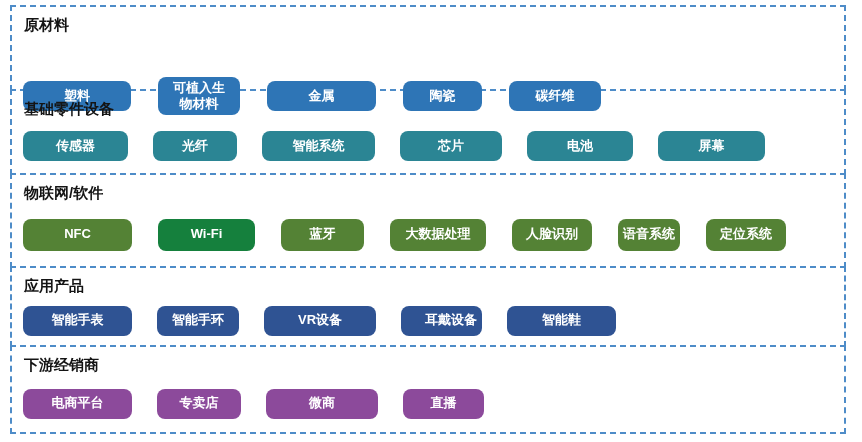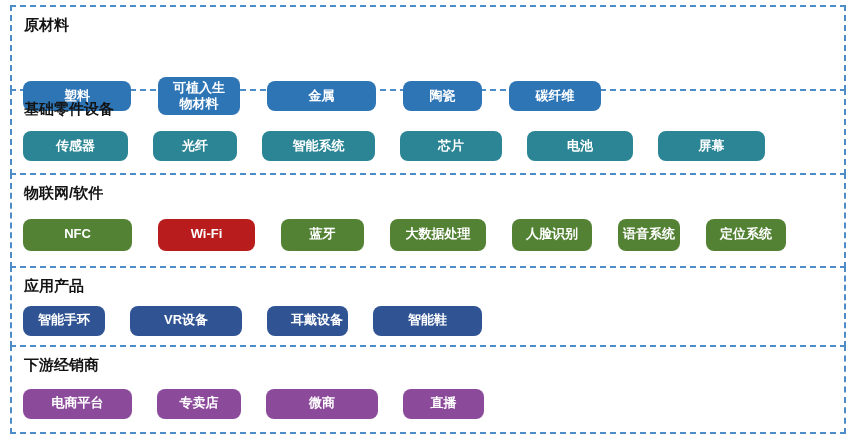--- a/index.html
+++ b/index.html
@@ -83,31 +83,32 @@
         <div class="item-button" style="width: 113px; height: 30px; background-color: rgb(43, 133, 148);">智能系统</div>
         <div class="item-button" style="width: 102px; height: 30px; background-color: rgb(43, 133, 148);">芯片</div>
         <div class="item-button" style="width: 106px; height: 30px; background-color: rgb(43, 133, 148);">电池</div>
         <div class="item-button" style="width: 107px; height: 30px; background-color: rgb(43, 133, 148);">屏幕</div>
       </div>
     </div>
     <div class="stage-row" style="height: 95px; border-color: rgb(78, 140, 200);">
       <div class="stage-label">物联网/软件</div>
       <div class="stage-items" style="gap: 26px;">
         <div class="item-button" style="width: 109px; height: 32px; background-color: rgb(84, 130, 53);">NFC</div>
-        <div class="item-button" style="width: 97px; height: 32px; background-color: #b91c1c; text-align: right;">Wi-Fi</div>
+        <div class="item-button" style="width: 97px; height: 32px; background-color: #15803d; text-align: right;">Wi-Fi</div>
         <div class="item-button" style="width: 83px; height: 32px; background-color: rgb(84, 130, 53);">蓝牙</div>
         <div class="item-button" style="width: 96px; height: 32px; background-color: rgb(84, 130, 53);">大数据处理</div>
         <div class="item-button" style="width: 80px; height: 32px; background-color: rgb(84, 130, 53);">人脸识别</div>
         <div class="item-button" style="width: 62px; height: 32px; background-color: rgb(84, 130, 53);">语音系统</div>
         <div class="item-button" style="width: 80px; height: 32px; background-color: rgb(84, 130, 53);">定位系统</div>
       </div>
     </div>
     <div class="stage-row" style="height: 81px; border-color: rgb(78, 140, 200);">
       <div class="stage-label">应用产品</div>
       <div class="stage-items" style="gap: 25px;">
+        <div class="item-button" style="width: 109px; height: 30px; background-color: rgb(47, 83, 147);">智能手表</div>
         <div class="item-button" style="width: 82px; height: 30px; background-color: rgb(47, 83, 147);">智能手环</div>
         <div class="item-button" style="width: 112px; height: 30px; background-color: rgb(47, 83, 147);">VR设备</div>
         <div class="item-button" style="width: 81px; height: 30px; background-color: rgb(47, 83, 147); padding-left: 19px;">耳戴设备</div>
         <div class="item-button" style="width: 109px; height: 30px; background-color: rgb(47, 83, 147);">智能鞋</div>
       </div>
     </div>
     <div class="stage-row" style="height: 89px; border-color: rgb(78, 140, 200);">
       <div class="stage-label">下游经销商</div>
       <div class="stage-items" style="gap: 25px;">
         <div class="item-button" style="width: 109px; height: 30px; background-color: rgb(140, 74, 155);">电商平台</div>

